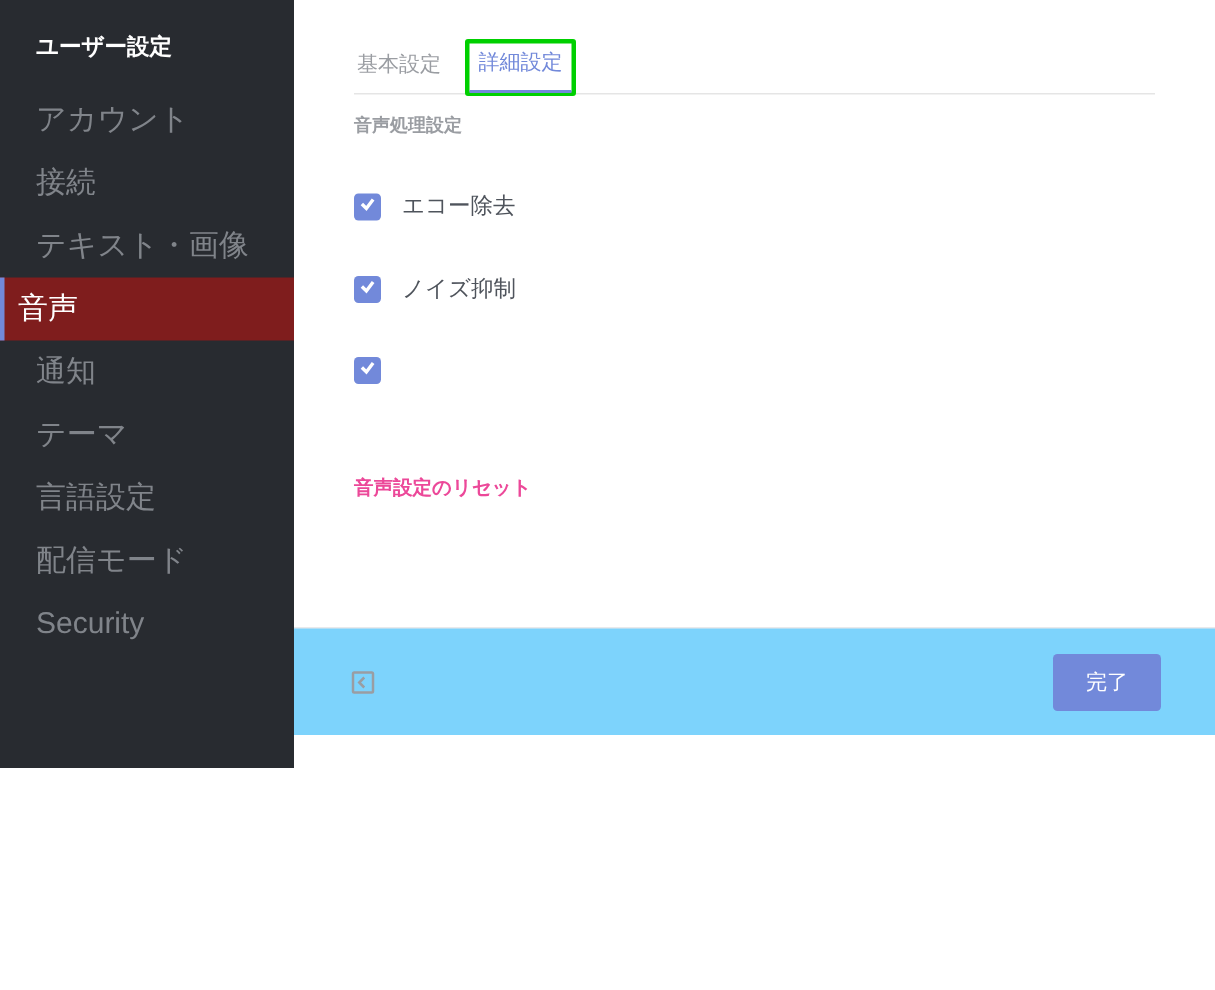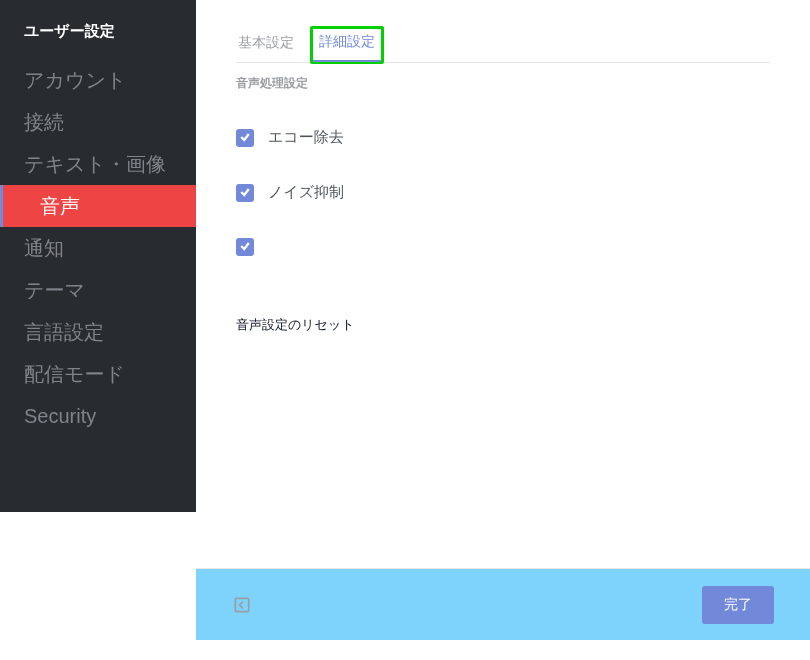--- a/index.html
+++ b/index.html
@@ -24,31 +24,31 @@
   .sidebar-item {
     display: block;
     padding: 9px 24px;
     font-size: 20px;
     color: #80848a;
     cursor: pointer;
     line-height: 1.2;
   }
   .sidebar-item.active {
     color: #ffffff;
-    background: #ef4444;
+    background: #7f1d1d;
     border-left: 3px solid #7289da;
-    padding-left: 37px;
+    padding-left: 9px;
   }
 
   
   .main {
     flex: 1;
     display: flex;
     flex-direction: column;
-    height: 640px;
+    height: 490px;
     background: #ffffff;
   }
   .content {
     flex: 1;
     padding: 30px 40px 0 40px;
     overflow: auto;
   }
 
   
   .tabs {
@@ -110,22 +110,22 @@
   .checkbox svg { width: 12px; height: 12px; stroke: #fff; stroke-width: 3; fill: none; }
   .check-label {
     font-size: 15px;
     color: #4f545c;
   }
 
   
   .reset-link {
     margin-top: 60px;
     font-size: 13px;
-    color: #0f172a;
-    font-weight: 400;
+    color: #ec4899;
+    font-weight: 700;
     cursor: pointer;
   }
 
   
   .footer {
     height: 72px;
     border-top: 1px solid #e9e9eb;
     display: flex;
     align-items: center;
     justify-content: space-between;

